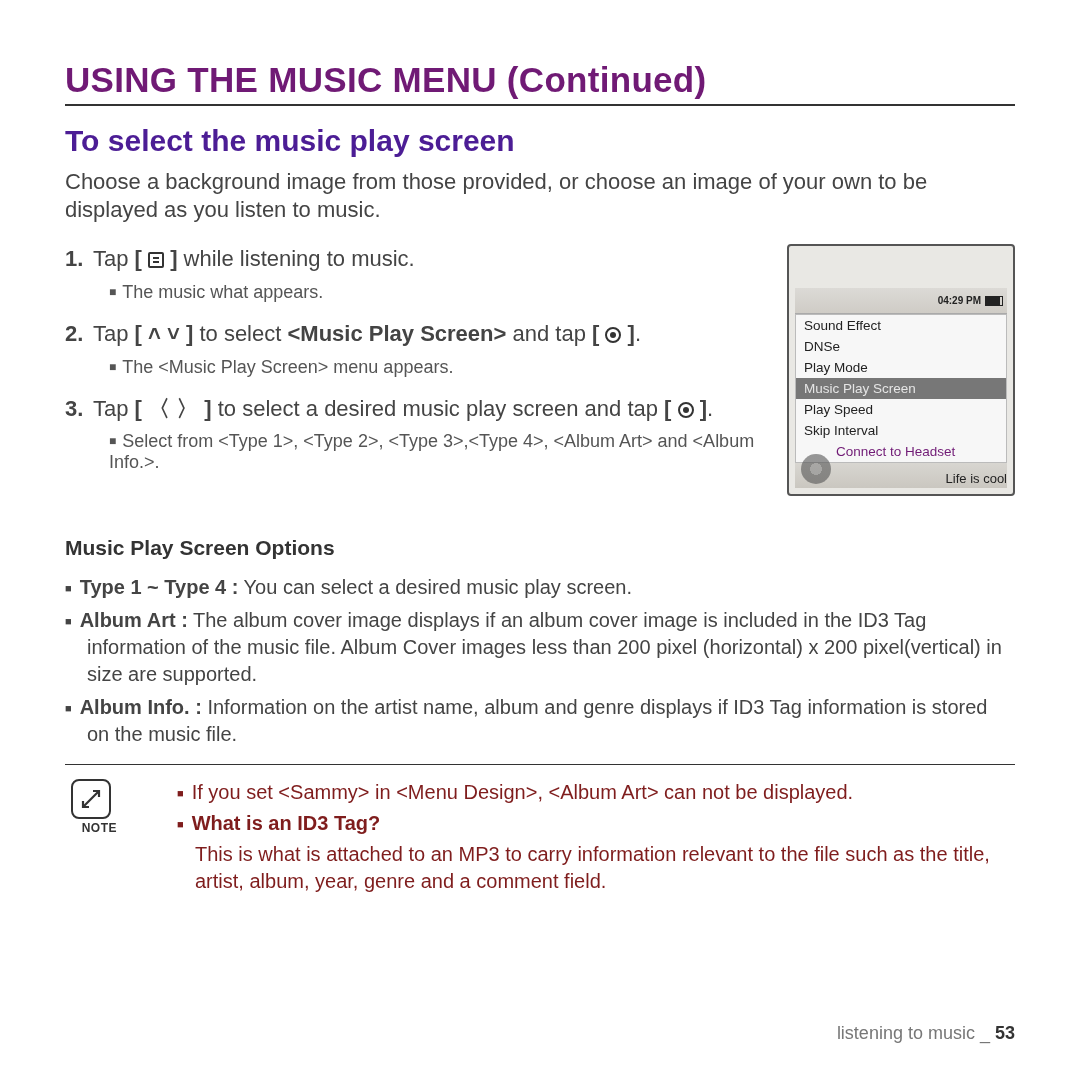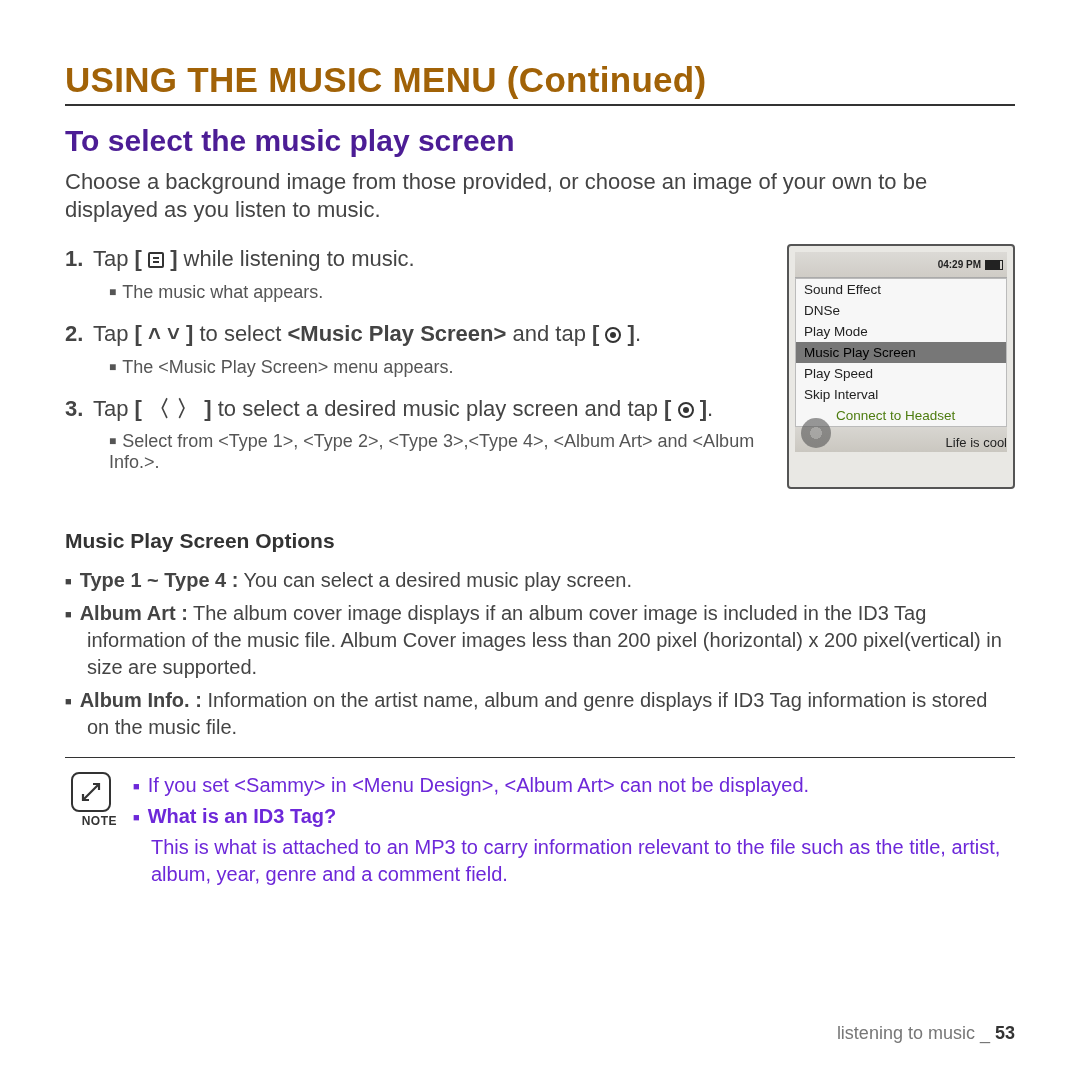--- a/index.html
+++ b/index.html
@@ -9,21 +9,21 @@
     background: #fff;
     font-family: Arial, Helvetica, sans-serif;
     color: #333;
     padding: 60px 65px 40px 65px;
     position: relative;
   }
   h1.page-title {
     font-size: 35px;
     font-weight: bold;
     letter-spacing: 0.3px;
-    color: #a16207;
+    color: #701a75;
     border-bottom: 2px solid #333;
     padding-bottom: 4px;
     margin-bottom: 18px;
   }
   h2.section-title {
     font-size: 30px;
     font-weight: bold;
     color: #4c1d95;
     margin-bottom: 10px;
   }
@@ -89,39 +89,40 @@
     position: relative;
     flex-shrink: 0;
   }
   .device-top {
     height: 26px;
     display:flex; justify-content:flex-end; align-items:center;
     font-size: 10px; font-weight:bold; color:#222;
     padding: 0 4px;
     background: linear-gradient(#dcdad6,#cfccc6);
     border-bottom: 1px solid #aaa;
+    margin-top: 36px;
   }
   .device-top .batt {
     display:inline-block; width:18px; height:10px; border:1px solid #222; margin-left:4px;
     background: linear-gradient(to right,#222 90%, transparent 90%);
     position:relative;
   }
   .menu-list {
     background: #f7f7f7;
     border: 1px solid #bbb;
     font-size: 13.5px;
     color: #222;
   }
   .menu-list .mi {
     padding: 3px 8px;
   }
   .menu-list .mi.sel {
-    background: #777; color: #000000;
-  }
-  .menu-list .mi.dim { color: #4d7c0f; padding-left: 40px; }
+    background: #777; color: #e5e5e5;
+  }
+  .menu-list .mi.dim { color: #701a75; padding-left: 40px; }
   .device-bottom {
     text-align: right;
     font-size: 13px;
     padding: 8px 0 2px;
     color: #222;
     background: linear-gradient(#d8d6d1,#cac7c0);
     position: relative;
   }
   .device-bottom .disc {
     position:absolute; left:6px; bottom:4px; width:30px; height:30px;
@@ -155,21 +156,21 @@
   .note-badge {
     width: 52px; flex-shrink:0; text-align:right;
   }
   .note-badge .box {
     width: 40px; height: 40px; border: 2.5px solid #333; border-radius: 8px;
     margin: 0 auto 2px;
     display:flex; align-items:center; justify-content:center;
   }
   .note-badge .box svg { width:24px; height:24px; }
   .note-badge .lbl { font-size: 12px; font-weight:bold; letter-spacing:0.5px; }
-  .note-text { font-size: 20px; line-height:1.35; color:#6d28d9; }
+  .note-text { font-size: 20px; line-height:1.35; color:#7f1d1d;margin-left:44px; }
   .note-text .nline { padding-left:18px; text-indent:-18px; margin-bottom:4px;}
   .note-text .sq { font-size: 11px; vertical-align: 2px; margin-right:8px; }
   .note-text .q { font-weight: bold; }
   .note-text .ans { padding-left:18px; }
 
   .footer {
     position:absolute; bottom: 36px; right: 65px;
     font-size: 18px; color: #777;
   }
   .footer .pg { color:#333; font-weight:bold; }

